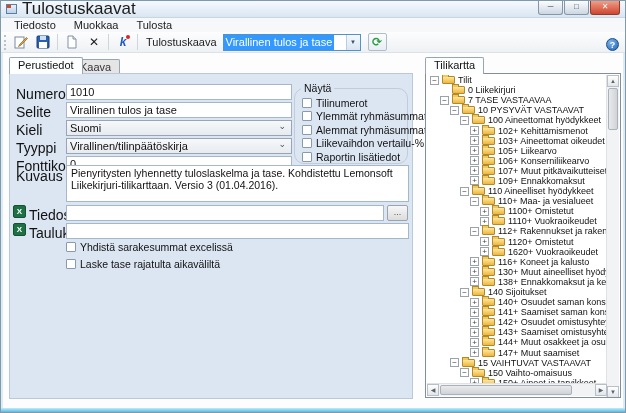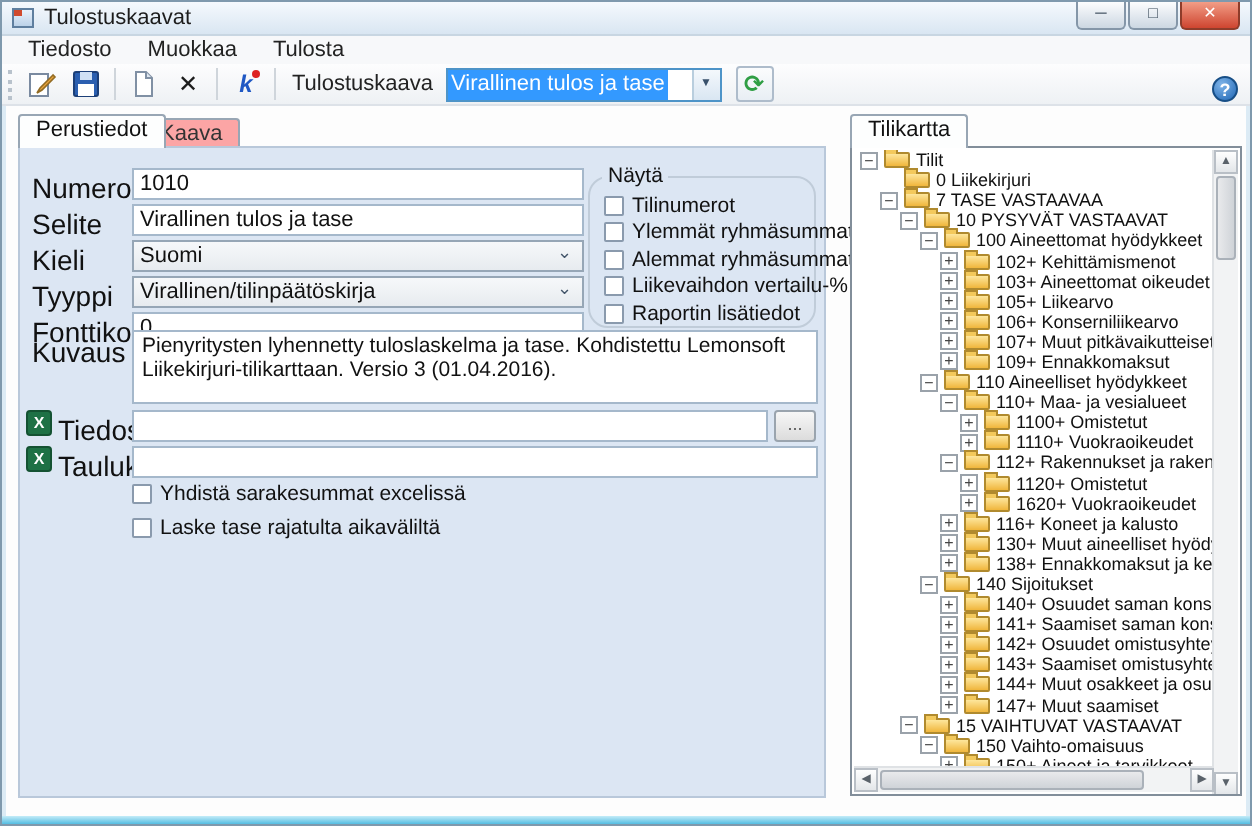--- a/index.html
+++ b/index.html
@@ -8,21 +8,21 @@
           box-shadow:inset 0 0 0 2px #dcebf5;overflow:hidden;}
   .frame-bottom{position:absolute;left:0;right:0;bottom:0;height:4px;
           background:linear-gradient(#c4ecf8,#54bde2);z-index:50;}
   
   .titlebar{position:absolute;left:0;top:0;width:100%;height:17px;
           background:linear-gradient(#f5f9fd,#d9e6f2);display:flex;align-items:center;
           border-bottom:1px solid #c8d6e2;padding-left:5px;}
   .app-icon{width:11px;height:10px;position:relative;margin-right:5px;
           background:linear-gradient(#e8f1fb,#bcd2e8);border:1px solid #5f7f9f;}
   .app-icon::before{content:"";position:absolute;left:0;top:0;width:4px;height:3px;background:#d04a2e;}
-  .title-text{font-size:11px;color:#1c1c1c;}
+  .title-text{font-size:17px;color:#1c1c1c;}
   .win-buttons{position:absolute;right:5px;top:0;display:flex;}
   .win-btn{width:25px;height:14px;border:1px solid #8496a8;border-top:none;
           border-radius:0 0 3px 3px;background:linear-gradient(#fcfdfe,#ccd7e2);
           font-size:8px;line-height:12px;text-align:center;color:#3a4a5a;margin-left:1px;}
   .win-btn.close{width:30px;background:linear-gradient(#f29d86,#ce4530);border-color:#8e3c2a;color:#fff;}
   
   .menubar{position:absolute;left:0;top:17px;width:100%;height:14px;background:#f7f8fa;
           display:flex;align-items:center;padding-left:4px;}
   .menu-item{font-size:11px;color:#222;padding:0 9px;line-height:14px;}
   
@@ -46,21 +46,21 @@
   .ktree{font-size:12px;font-weight:bold;font-style:italic;color:#1f58c4;position:relative;}
   .ktree::after{content:"";position:absolute;right:-4px;top:0px;width:4px;height:4px;border-radius:50%;background:#d22;}
   
   .help-icon{position:absolute;right:6px;top:37px;width:13px;height:13px;border-radius:50%;
           background:radial-gradient(circle at 35% 30%,#7fb4e8,#1f66b4);border:1px solid #174e86;
           color:#fff;font-size:9px;font-weight:bold;text-align:center;line-height:12px;z-index:5;}
   
   .tab{position:absolute;height:16px;font-size:11px;padding:0 8px;line-height:15px;
           border:1px solid #98a6b4;border-bottom:none;border-radius:2px 2px 0 0;}
   .tab.active{background:#fdfefe;color:#111;z-index:4;height:17px;}
-  .tab.inactive{background:#fca5a5;color:#333;top:58px;}
+  .tab.inactive{background:#e5e5e5;color:#333;top:58px;}
   
   .left-panel{position:absolute;left:8px;top:72px;width:404px;height:326px;
           background:#dce6f3;border:1px solid #b9c8da;z-index:2;}
   .fld-label{position:absolute;left:6px;font-size:14px;color:#111;}
   .fld-text{position:absolute;left:56px;width:226px;height:16px;background:#fff;
           border:1px solid #a5b8cb;font-size:11px;line-height:14px;padding:0 3px;color:#111;}
   .fld-select{position:absolute;left:56px;width:226px;height:16px;
           background:linear-gradient(#f6f8fa,#e7ebef);border:1px solid #96a6b6;
           font-size:11px;line-height:14px;padding:0 3px;color:#111;}
   .fld-select::after{content:"\2304";position:absolute;right:5px;top:-2px;font-size:9px;color:#44566a;}

